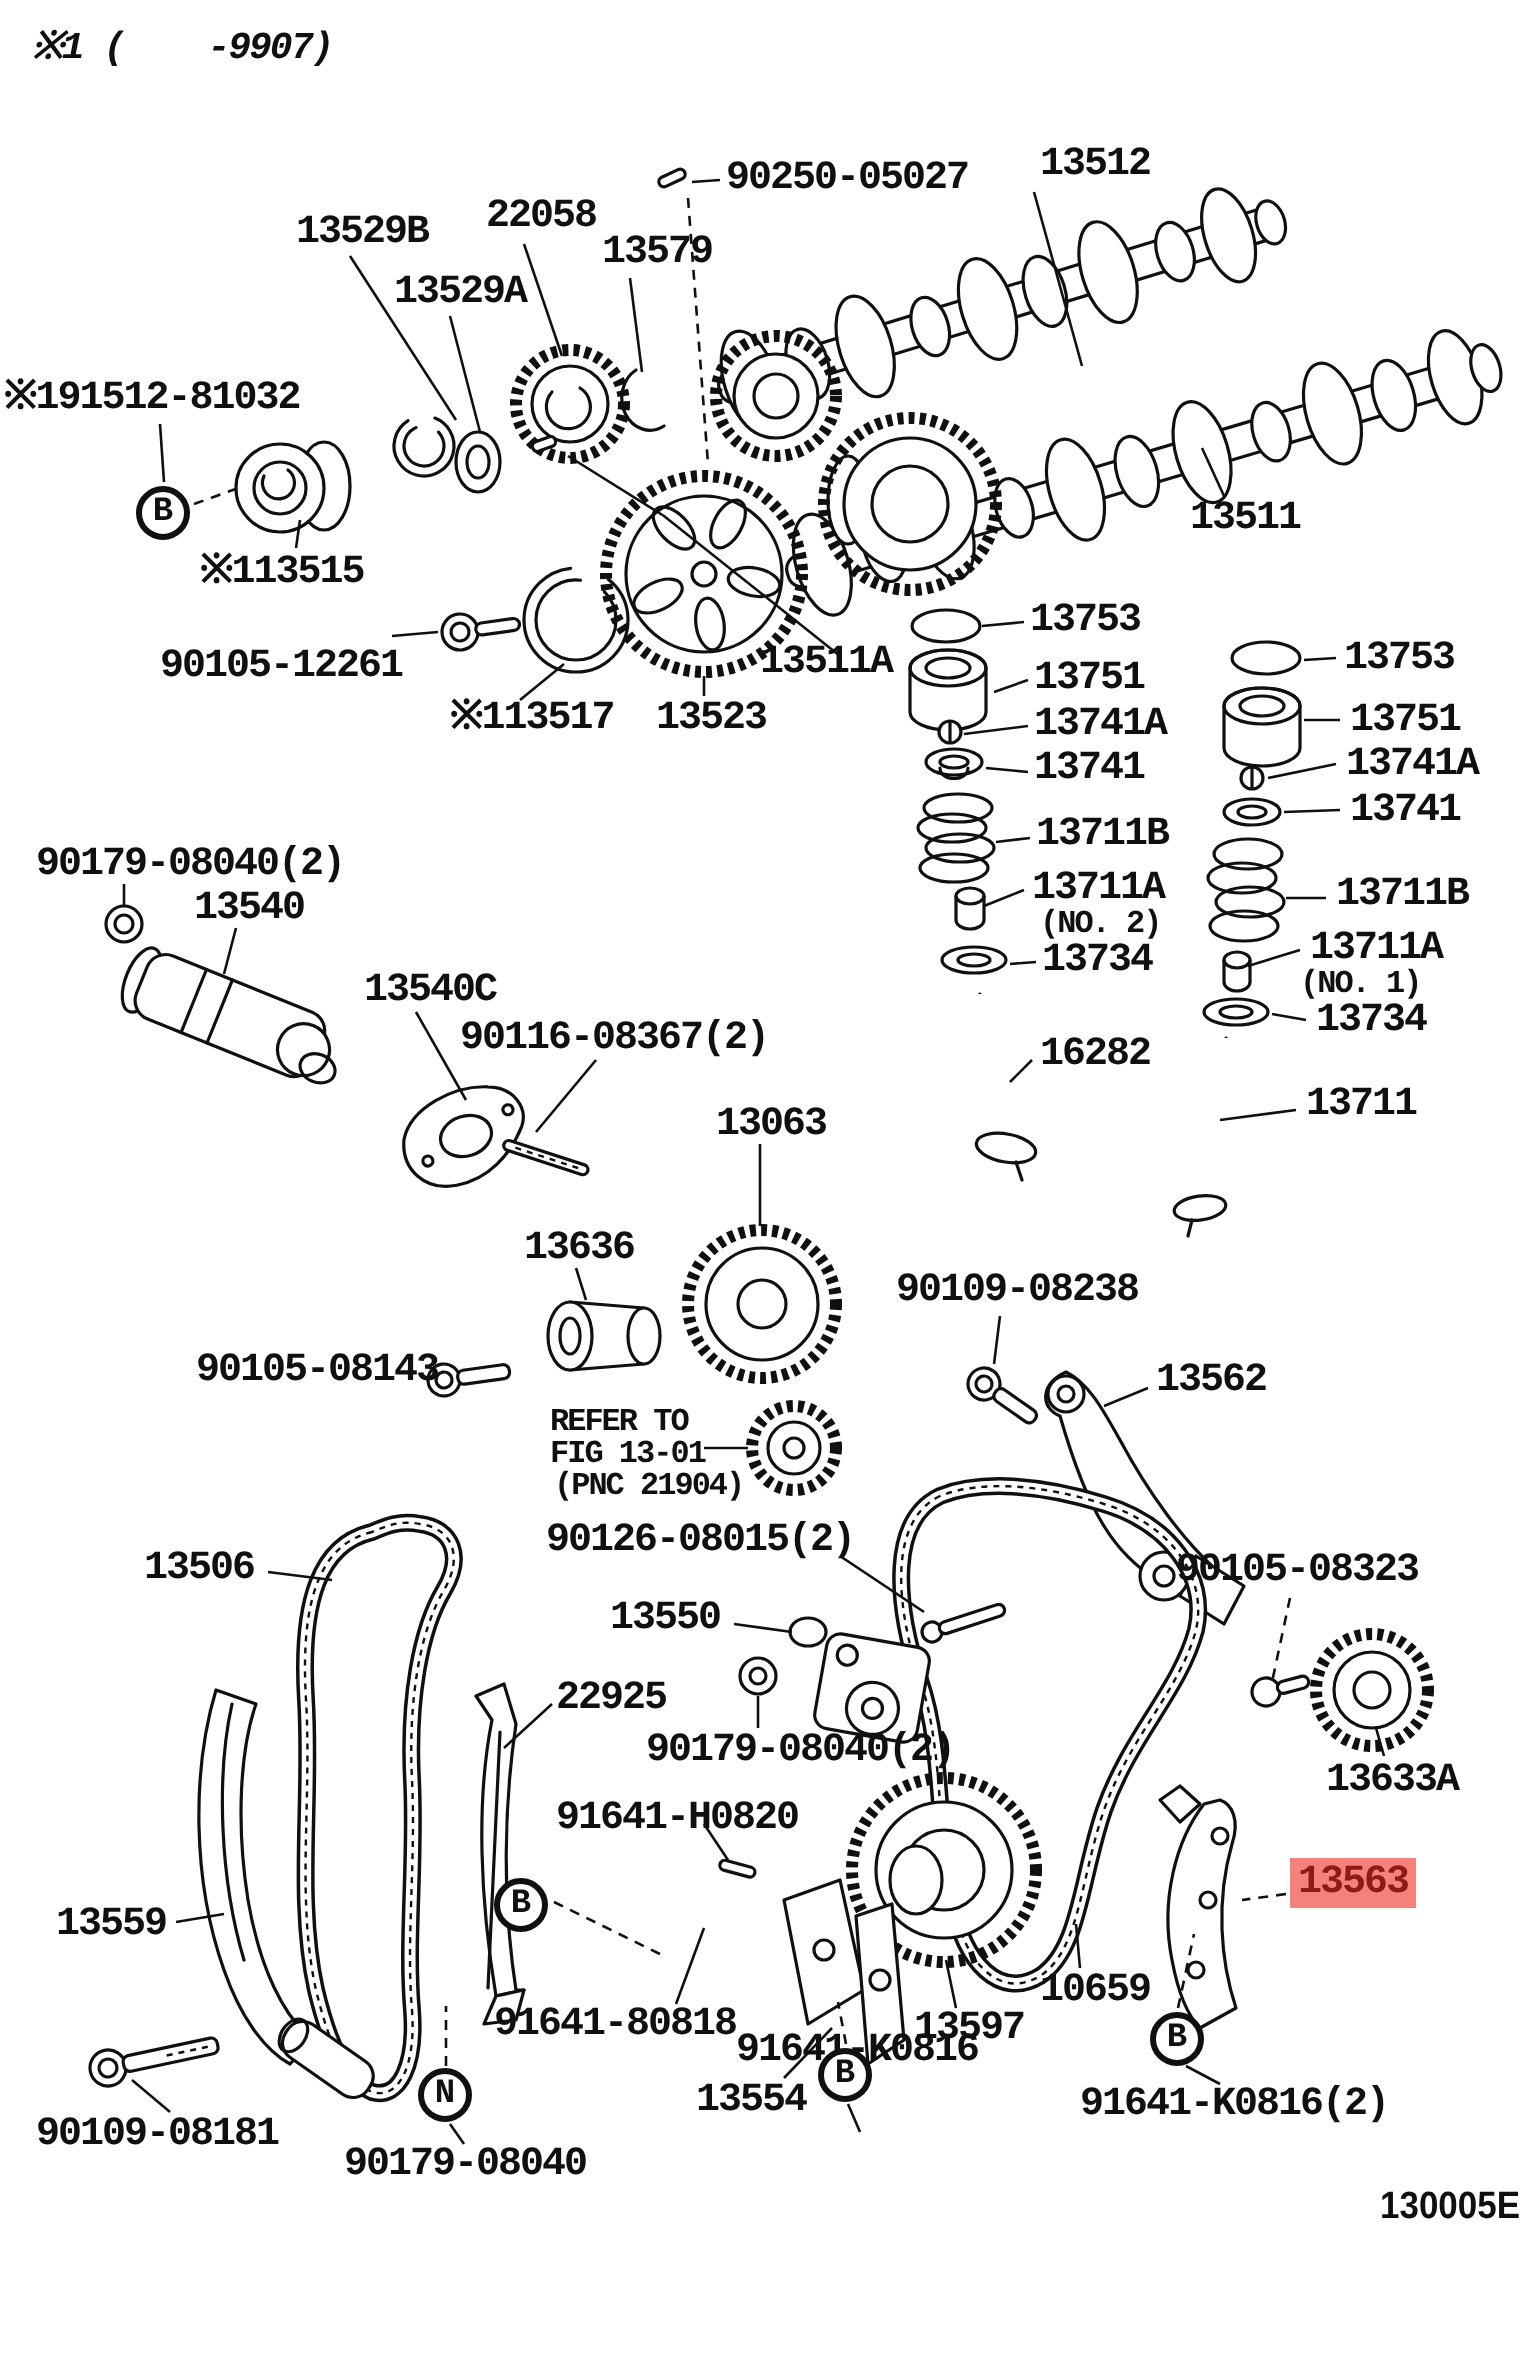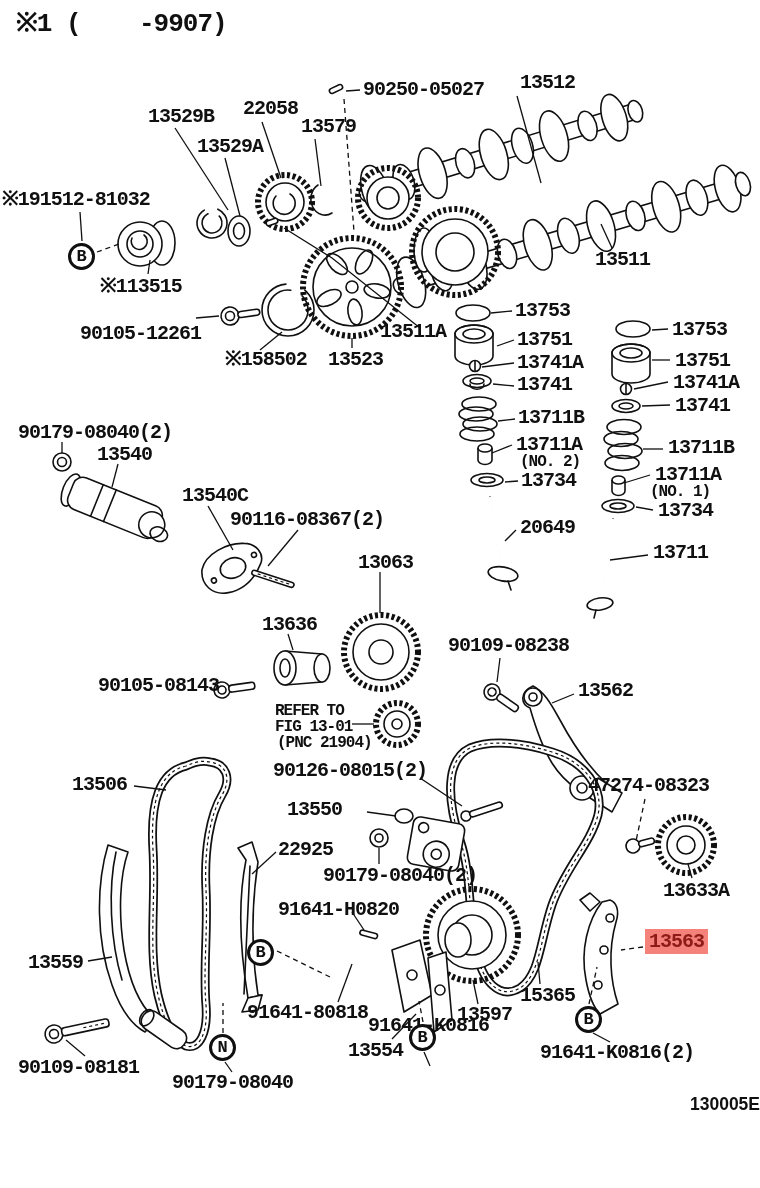--- a/index.html
+++ b/index.html
@@ -1,21 +1,21 @@
 <!DOCTYPE html>
 <html><head>
 <meta charset="utf-8">
 <style>
   html,body{margin:0;padding:0;background:#fff;}
   .page{position:relative;width:760px;height:1188px;background:#fff;overflow:hidden;
         font-family:"Liberation Mono",monospace;}
   .lbl{position:absolute;font-weight:700;font-size:20px;line-height:20px;color:#101010;
        letter-spacing:-1px;white-space:pre;}
   .sm{font-size:16px;line-height:17px;letter-spacing:-1px;}
-  .note{font-size:26px;}
+  .note{font-size:19px;font-style:italic;}
   .circ{position:absolute;width:27px;height:27px;border:3px solid #101010;border-radius:50%;
         display:flex;align-items:center;justify-content:center;font-size:17px;font-weight:700;
         background:#fff;box-sizing:border-box;color:#101010;}
   .hl{background:#f4827b;color:#8e1b17;padding:3px 4px 2px;letter-spacing:-1px;}
   .doc{font-family:"Liberation Sans",sans-serif;font-size:19px;font-weight:700;
        transform:scaleX(.92);transform-origin:left;letter-spacing:0;}
   .footer{position:absolute;left:0;top:1112px;width:760px;height:76px;background:#696969;
           display:flex;align-items:center;justify-content:center;gap:76px;color:#fff;
           font-family:"Liberation Sans",sans-serif;font-size:33px;}
   .footer span{transform:scaleX(.88);white-space:pre;}
@@ -395,33 +395,33 @@
   <div class="lbl" style="left:148px;top:107px">13529B</div>
   <div class="lbl" style="left:243px;top:99px">22058</div>
   <div class="lbl" style="left:197px;top:137px">13529A</div>
   <div class="lbl" style="left:301px;top:117px">13579</div>
   <div class="lbl" style="left:363px;top:80px">90250-05027</div>
   <div class="lbl" style="left:520px;top:73px">13512</div>
   <div class="lbl" style="left:2px;top:190px">※191512-81032</div>
   <div class="lbl" style="left:100px;top:277px">※113515</div>
   <div class="lbl" style="left:595px;top:250px">13511</div>
   <div class="lbl" style="left:80px;top:324px">90105-12261</div>
-  <div class="lbl" style="left:225px;top:350px">※158502</div>
+  <div class="lbl" style="left:225px;top:350px">※113517</div>
   <div class="lbl" style="left:328px;top:350px">13523</div>
   <div class="lbl" style="left:380px;top:322px">13511A</div>
 
   <div class="lbl" style="left:515px;top:301px">13753</div>
   <div class="lbl" style="left:517px;top:330px">13751</div>
   <div class="lbl" style="left:517px;top:353px">13741A</div>
   <div class="lbl" style="left:517px;top:375px">13741</div>
   <div class="lbl" style="left:518px;top:408px">13711B</div>
   <div class="lbl" style="left:516px;top:435px">13711A</div>
   <div class="lbl sm" style="left:520px;top:454px">(NO. 2)</div>
   <div class="lbl" style="left:521px;top:471px">13734</div>
-  <div class="lbl" style="left:520px;top:518px">20649</div>
+  <div class="lbl" style="left:520px;top:518px">16282</div>
 
   <div class="lbl" style="left:672px;top:320px">13753</div>
   <div class="lbl" style="left:675px;top:351px">13751</div>
   <div class="lbl" style="left:673px;top:373px">13741A</div>
   <div class="lbl" style="left:675px;top:396px">13741</div>
   <div class="lbl" style="left:668px;top:438px">13711B</div>
   <div class="lbl" style="left:655px;top:465px">13711A</div>
   <div class="lbl sm" style="left:650px;top:484px">(NO. 1)</div>
   <div class="lbl" style="left:658px;top:501px">13734</div>
   <div class="lbl" style="left:653px;top:543px">13711</div>
@@ -434,30 +434,30 @@
   <div class="lbl" style="left:262px;top:615px">13636</div>
   <div class="lbl" style="left:98px;top:676px">90105-08143</div>
   <div class="lbl sm" style="left:275px;top:703px">REFER TO</div>
   <div class="lbl sm" style="left:275px;top:719px">FIG 13-01</div>
   <div class="lbl sm" style="left:277px;top:735px">(PNC 21904)</div>
   <div class="lbl" style="left:448px;top:636px">90109-08238</div>
   <div class="lbl" style="left:578px;top:681px">13562</div>
 
   <div class="lbl" style="left:72px;top:775px">13506</div>
   <div class="lbl" style="left:273px;top:761px">90126-08015(2)</div>
-  <div class="lbl" style="left:287px;top:800px">13550</div>
-  <div class="lbl" style="left:588px;top:776px">47274-08323</div>
+  <div class="lbl" style="left:305px;top:800px">13550</div>
+  <div class="lbl" style="left:588px;top:776px">90105-08323</div>
   <div class="lbl" style="left:278px;top:840px">22925</div>
   <div class="lbl" style="left:323px;top:866px">90179-08040(2)</div>
   <div class="lbl" style="left:663px;top:881px">13633A</div>
   <div class="lbl" style="left:278px;top:900px">91641-H0820</div>
   <div class="lbl hl" style="left:645px;top:929px">13563</div>
   <div class="lbl" style="left:28px;top:953px">13559</div>
   <div class="lbl" style="left:247px;top:1003px">91641-80818</div>
-  <div class="lbl" style="left:520px;top:986px">15365</div>
+  <div class="lbl" style="left:520px;top:986px">10659</div>
   <div class="lbl" style="left:457px;top:1005px">13597</div>
   <div class="lbl" style="left:18px;top:1058px">90109-08181</div>
   <div class="lbl" style="left:348px;top:1041px">13554</div>
   <div class="lbl" style="left:540px;top:1043px">91641-K0816(2)</div>
   <div class="lbl" style="left:172px;top:1073px">90179-08040</div>
   <div class="lbl" style="left:368px;top:1016px">91641-K0816</div>
 
   <div class="circ" style="left:68px;top:243px">B</div>
   <div class="circ" style="left:247px;top:939px">B</div>
   <div class="circ" style="left:209px;top:1034px">N</div>

